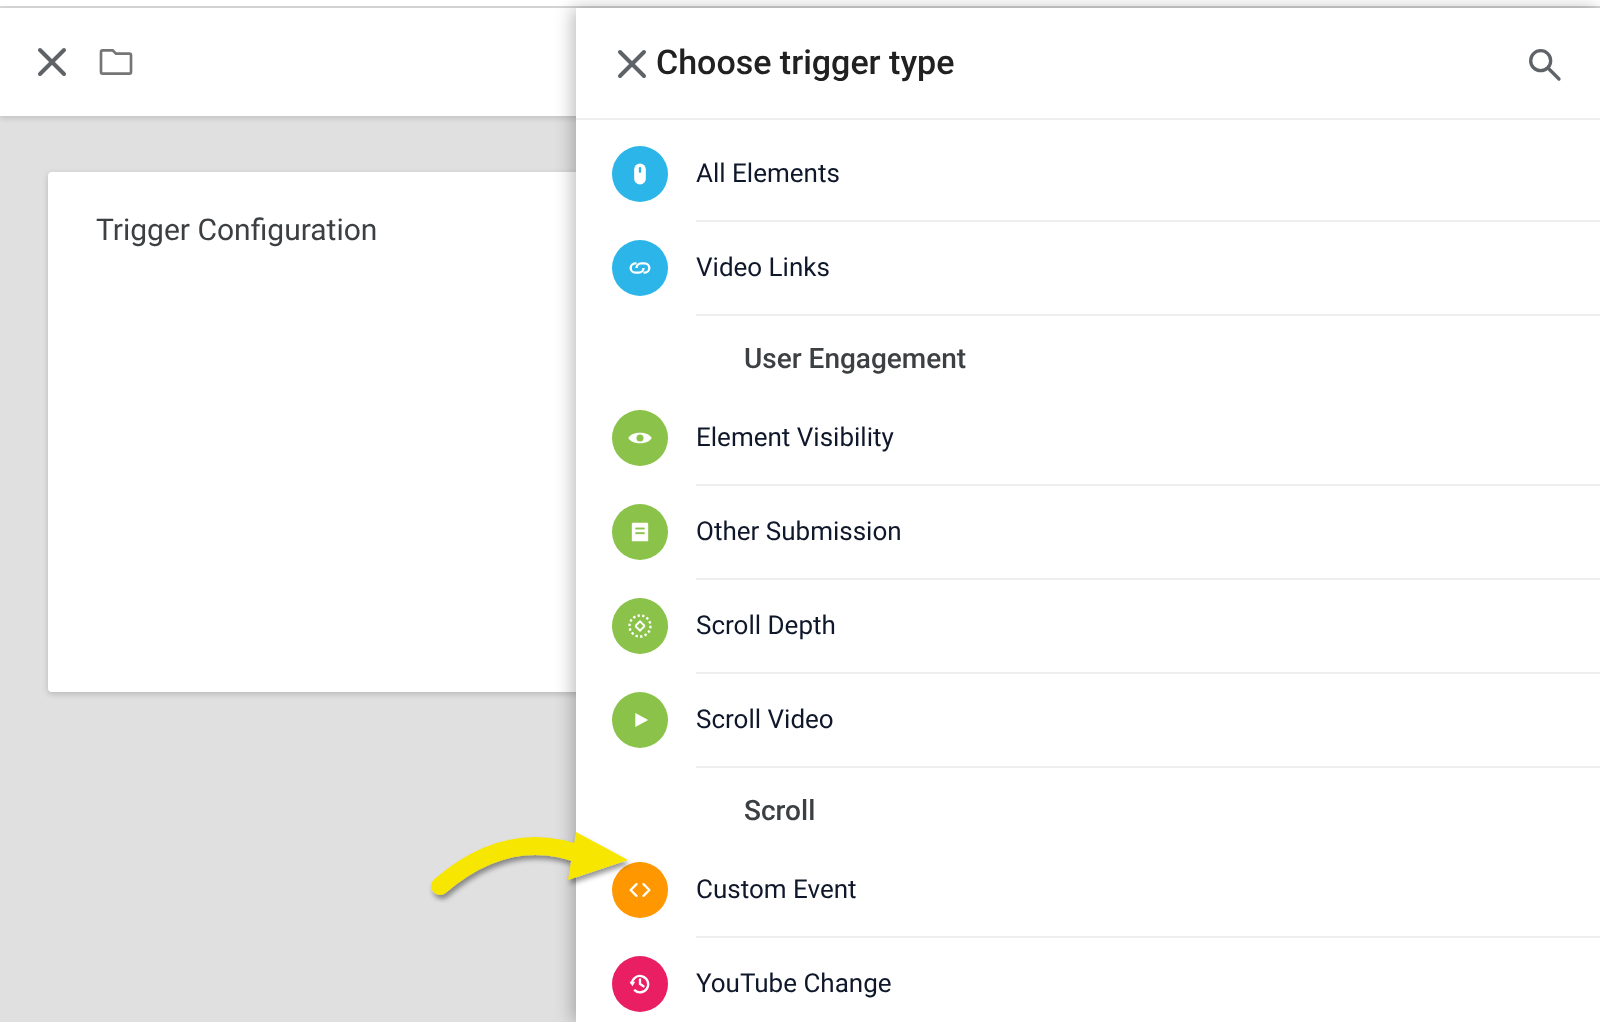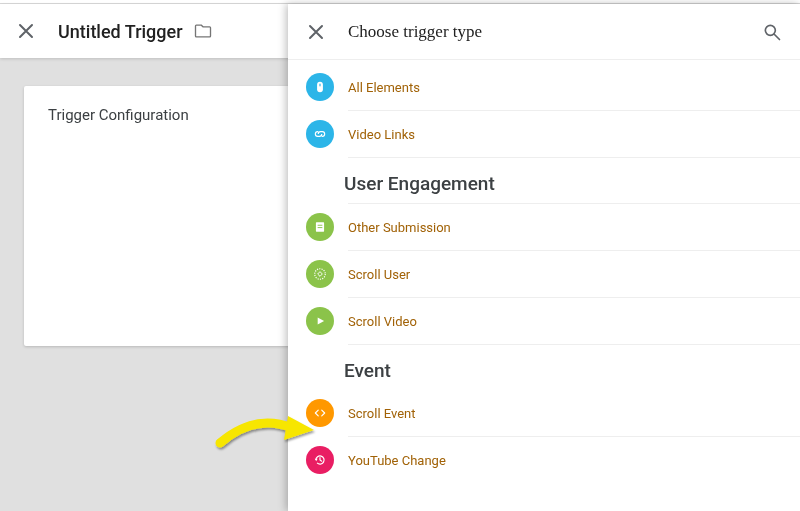--- a/index.html
+++ b/index.html
@@ -16,28 +16,28 @@
 
   .back-body { padding: 28px 24px; }
   .config-card { background: #ffffff; width: 640px; min-height: 260px; padding: 20px 24px; box-shadow: 0 1px 3px rgba(0,0,0,0.18); border-radius: 2px; }
   .config-title { font-size: 15px; color: #3c4043; margin-bottom: 100px; }
   .config-hint { text-align: center; color: #757575; font-size: 14px; }
 
   
   .side-panel { position: absolute; top: 4px; right: 0; bottom: 0; width: 512px; background: #ffffff; box-shadow: -2px 0 8px rgba(0,0,0,0.25); display: flex; flex-direction: column; }
   .panel-header { display: flex; align-items: center; height: 56px; padding: 0 16px; border-bottom: 1px solid #eeeeee; }
   .panel-close { width: 24px; height: 24px; display: flex; align-items: center; justify-content: center; color: #5f6368; cursor: pointer; }
-  .panel-title { margin-left: 20px; font-size: 17px; font-weight: 500; color: #212121; flex: 1; font-family: Liberation Serif, serif; }
+  .panel-title { font-size: 17px; font-weight: 500; color: #212121; flex: 1; }
   .panel-search { width: 24px; height: 24px; display: flex; align-items: center; justify-content: center; color: #5f6368; cursor: pointer; }
 
   .panel-body { flex: 1; overflow-y: auto; padding: 4px 0 16px 0; }
 
-  .section-label { padding: 14px 18px 8px 56px; font-size: 19px; font-weight: 500; color: #3c4043; }
+  .section-label { padding: 14px 18px 8px 56px; font-size: 14px; font-weight: 500; color: #3c4043; margin-left: 28px; }
 
-  .trigger-item { display: flex; align-items: center; height: 46px; padding: 0 18px 0 18px; font-size: 13px; color: #a16207; cursor: pointer; position: relative; }
+  .trigger-item { display: flex; align-items: center; height: 46px; padding: 0 18px 0 18px; font-size: 13px; color: #0f172a; cursor: pointer; position: relative; }
   .trigger-icon { width: 28px; height: 28px; border-radius: 50%; display: flex; align-items: center; justify-content: center; color: #fff; flex-shrink: 0; }
   .trigger-label { margin-left: 14px; }
   .trigger-sep { margin-left: 60px; margin-right: 0; border: none; border-top: 1px solid #eeeeee; }
 
   .c-blue   { background: #2cb5e8; }
   .c-green  { background: #8bc34a; }
   .c-orange { background: #ff9800; }
   .c-pink   { background: #e91e63; }
 
   
@@ -49,21 +49,20 @@
 <body>
 
 <div class="back-layer">
   <div class="back-top-gap"></div>
   <div class="back-header">
     <div class="back-close">
       <svg width="16" height="16" viewBox="0 0 16 16">
           <path d="M2 2 L14 14 M14 2 L2 14" stroke="#5f6368" stroke-width="2" fill="none" stroke-linecap="round"></path>
         </svg>
     </div>
-    <div class="back-title">Untitled Trigger</div>
     <span class="folder-icon">
       <svg width="20" height="20" viewBox="0 0 24 24">
           <path d="M3 6 a1 1 0 0 1 1-1 h6 l2 2 h8 a1 1 0 0 1 1 1 v10 a1 1 0 0 1 -1 1 H4 a1 1 0 0 1 -1 -1 Z" fill="none" stroke="#757575" stroke-width="1.6"></path>
         </svg>
     </span>
   </div>
   <div class="back-body">
     <div class="config-card">
       <div class="config-title">Trigger Configuration</div>
       <div class="config-hint">Choose</div>
@@ -105,20 +104,29 @@
         <svg width="14" height="14" viewBox="0 0 24 24">
             <path d="M9 12 a4 4 0 0 1 4-4 h3 a4 4 0 1 1 0 8 h-1 M15 12 a4 4 0 0 1 -4 4 h-3 a4 4 0 1 1 0-8 h1" fill="none" stroke="#fff" stroke-width="2"></path>
           </svg>
       </span>
       <span class="trigger-label">Video Links</span>
     </div>
     <hr class="trigger-sep">
 
     <div class="section-label">User Engagement</div>
 
+    <div class="trigger-item">
+      <span class="trigger-icon c-green">
+        <svg width="14" height="14" viewBox="0 0 24 24">
+            <path d="M2 12 C5 6 19 6 22 12 C19 18 5 18 2 12 Z" fill="#fff"></path>
+            <circle cx="12" cy="12" r="3" fill="#8bc34a"></circle>
+          </svg>
+      </span>
+      <span class="trigger-label">Element Visibility</span>
+    </div>
     <hr class="trigger-sep">
 
     <div class="trigger-item">
       <span class="trigger-icon c-green">
         <svg width="14" height="14" viewBox="0 0 24 24">
             <rect x="5" y="4" width="14" height="16" rx="1" fill="#fff"></rect>
             <line x1="8" y1="9" x2="16" y2="9" stroke="#8bc34a" stroke-width="1.6"></line>
             <line x1="8" y1="13" x2="16" y2="13" stroke="#8bc34a" stroke-width="1.6"></line>
           </svg>
       </span>
@@ -126,43 +134,43 @@
     </div>
     <hr class="trigger-sep">
 
     <div class="trigger-item">
       <span class="trigger-icon c-green">
         <svg width="14" height="14" viewBox="0 0 24 24">
             <circle cx="12" cy="12" r="9" fill="none" stroke="#fff" stroke-width="2" stroke-dasharray="2 2"></circle>
             <path d="M8 12 l4-4 l4 4 M8 12 l4 4 l4-4" fill="none" stroke="#fff" stroke-width="1.6"></path>
           </svg>
       </span>
-      <span class="trigger-label">Scroll User</span>
+      <span class="trigger-label">Scroll Depth</span>
     </div>
     <hr class="trigger-sep">
 
     <div class="trigger-item">
       <span class="trigger-icon c-green">
         <svg width="14" height="14" viewBox="0 0 24 24">
             <polygon points="8,6 19,12 8,18" fill="#fff"></polygon>
           </svg>
       </span>
       <span class="trigger-label">Scroll Video</span>
     </div>
     <hr class="trigger-sep">
 
-    <div class="section-label">Event</div>
+    <div class="section-label">Scroll</div>
 
     <div class="trigger-item">
       <span class="trigger-icon c-orange">
         <svg width="14" height="14" viewBox="0 0 24 24">
             <path d="M9 7 L4 12 L9 17 M15 7 L20 12 L15 17" fill="none" stroke="#fff" stroke-width="2" stroke-linecap="round" stroke-linejoin="round"></path>
           </svg>
       </span>
-      <span class="trigger-label">Scroll Event</span>
+      <span class="trigger-label">Custom Event</span>
     </div>
     <hr class="trigger-sep">
 
     <div class="trigger-item">
       <span class="trigger-icon c-pink">
         <svg width="14" height="14" viewBox="0 0 24 24">
             <path d="M5 12 a7 7 0 1 1 2 5" fill="none" stroke="#fff" stroke-width="2"></path>
             <polygon points="3,10 8,10 5.5,14" fill="#fff"></polygon>
             <path d="M12 8 v4 l3 2" fill="none" stroke="#fff" stroke-width="2" stroke-linecap="round"></path>
           </svg>

